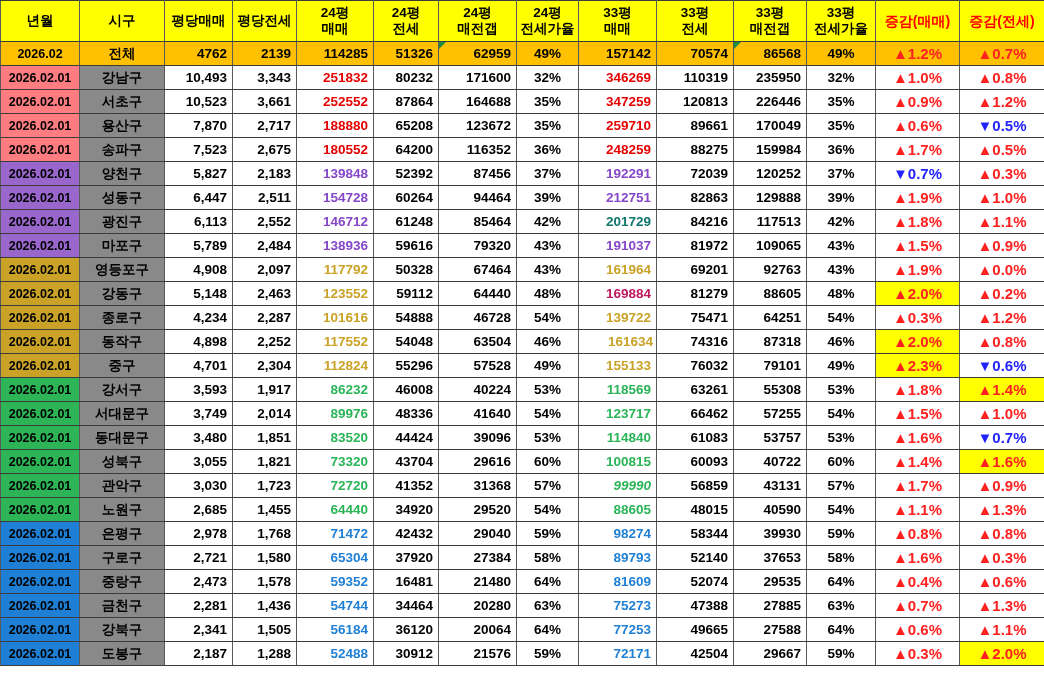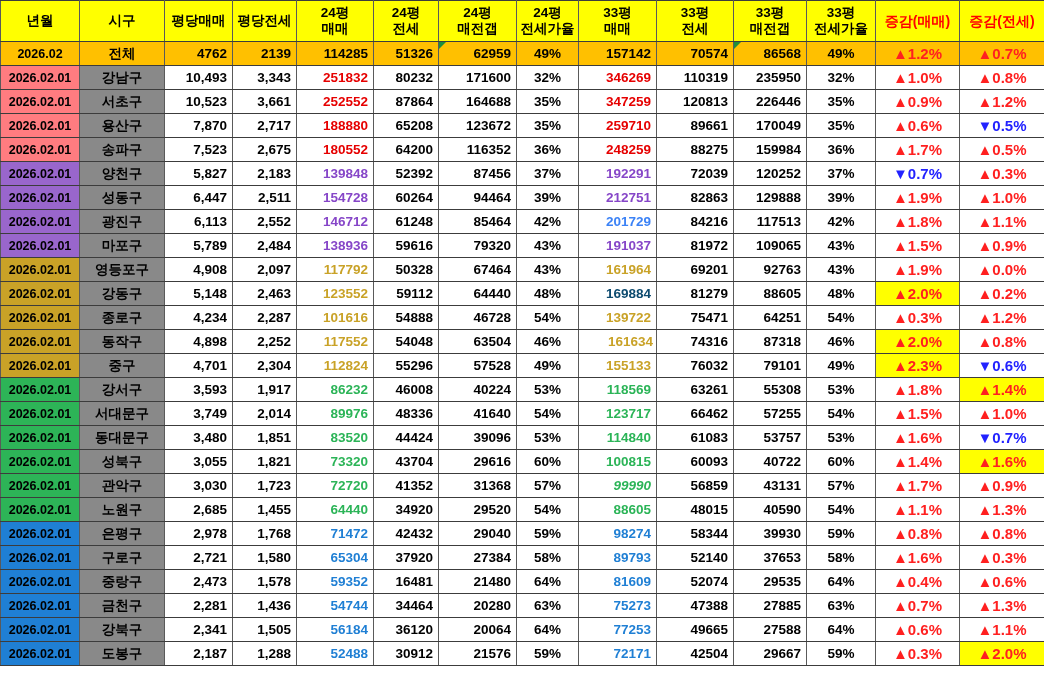--- a/index.html
+++ b/index.html
@@ -201,21 +201,21 @@
       </tr>
       <tr>
         <td class="date" style="background: rgb(153, 102, 204);">2026.02.01</td>
         <td class="dist">광진구</td>
         <td class="r">6,113</td>
         <td class="r">2,552</td>
         <td class="r" style="color: rgb(134, 70, 200);">146712</td>
         <td class="r">61248</td>
         <td class="r">85464</td>
         <td class="c">42%</td>
-        <td class="r" style="color: #3b82f6; margin-left: 17px;">201729</td>
+        <td class="r" style="color: #0f766e; margin-left: 17px;">201729</td>
         <td class="r">84216</td>
         <td class="r">117513</td>
         <td class="c">42%</td>
         <td class="chg up">▲1.8%</td>
         <td class="chg up">▲1.1%</td>
       </tr>
       <tr>
         <td class="date" style="background: rgb(153, 102, 204);">2026.02.01</td>
         <td class="dist">마포구</td>
         <td class="r">5,789</td>
@@ -249,21 +249,21 @@
       </tr>
       <tr>
         <td class="date" style="background: rgb(201, 162, 39);">2026.02.01</td>
         <td class="dist">강동구</td>
         <td class="r">5,148</td>
         <td class="r">2,463</td>
         <td class="r" style="color: rgb(201, 162, 39);">123552</td>
         <td class="r">59112</td>
         <td class="r">64440</td>
         <td class="c">48%</td>
-        <td class="r" style="color: #0c4a6e;">169884</td>
+        <td class="r" style="color: #be185d;">169884</td>
         <td class="r">81279</td>
         <td class="r">88605</td>
         <td class="c">48%</td>
         <td class="chg up hl">▲2.0%</td>
         <td class="chg up">▲0.2%</td>
       </tr>
       <tr>
         <td class="date" style="background: rgb(201, 162, 39);">2026.02.01</td>
         <td class="dist">종로구</td>
         <td class="r">4,234</td>

